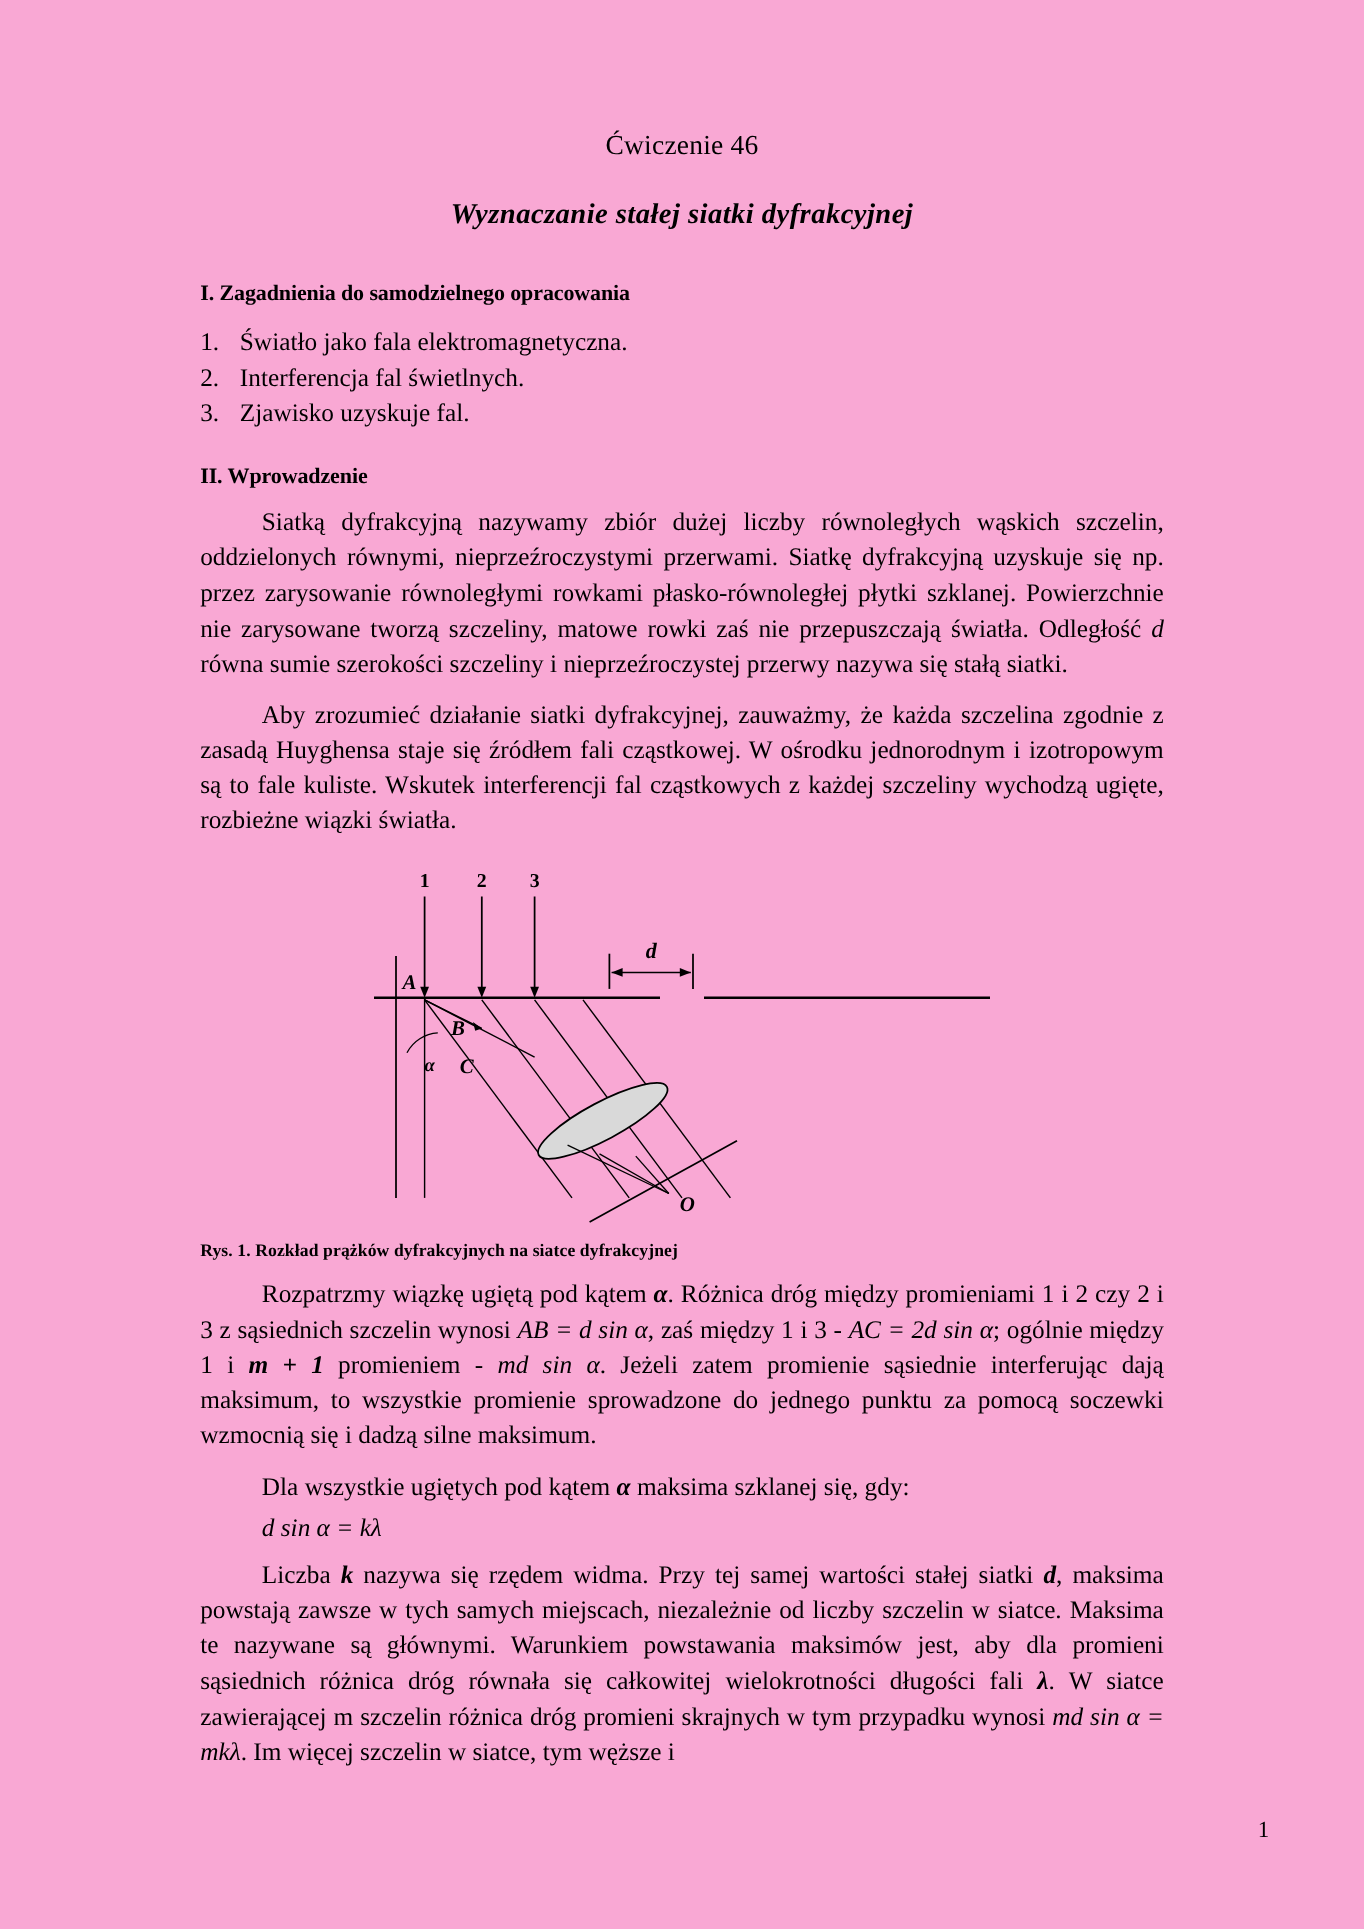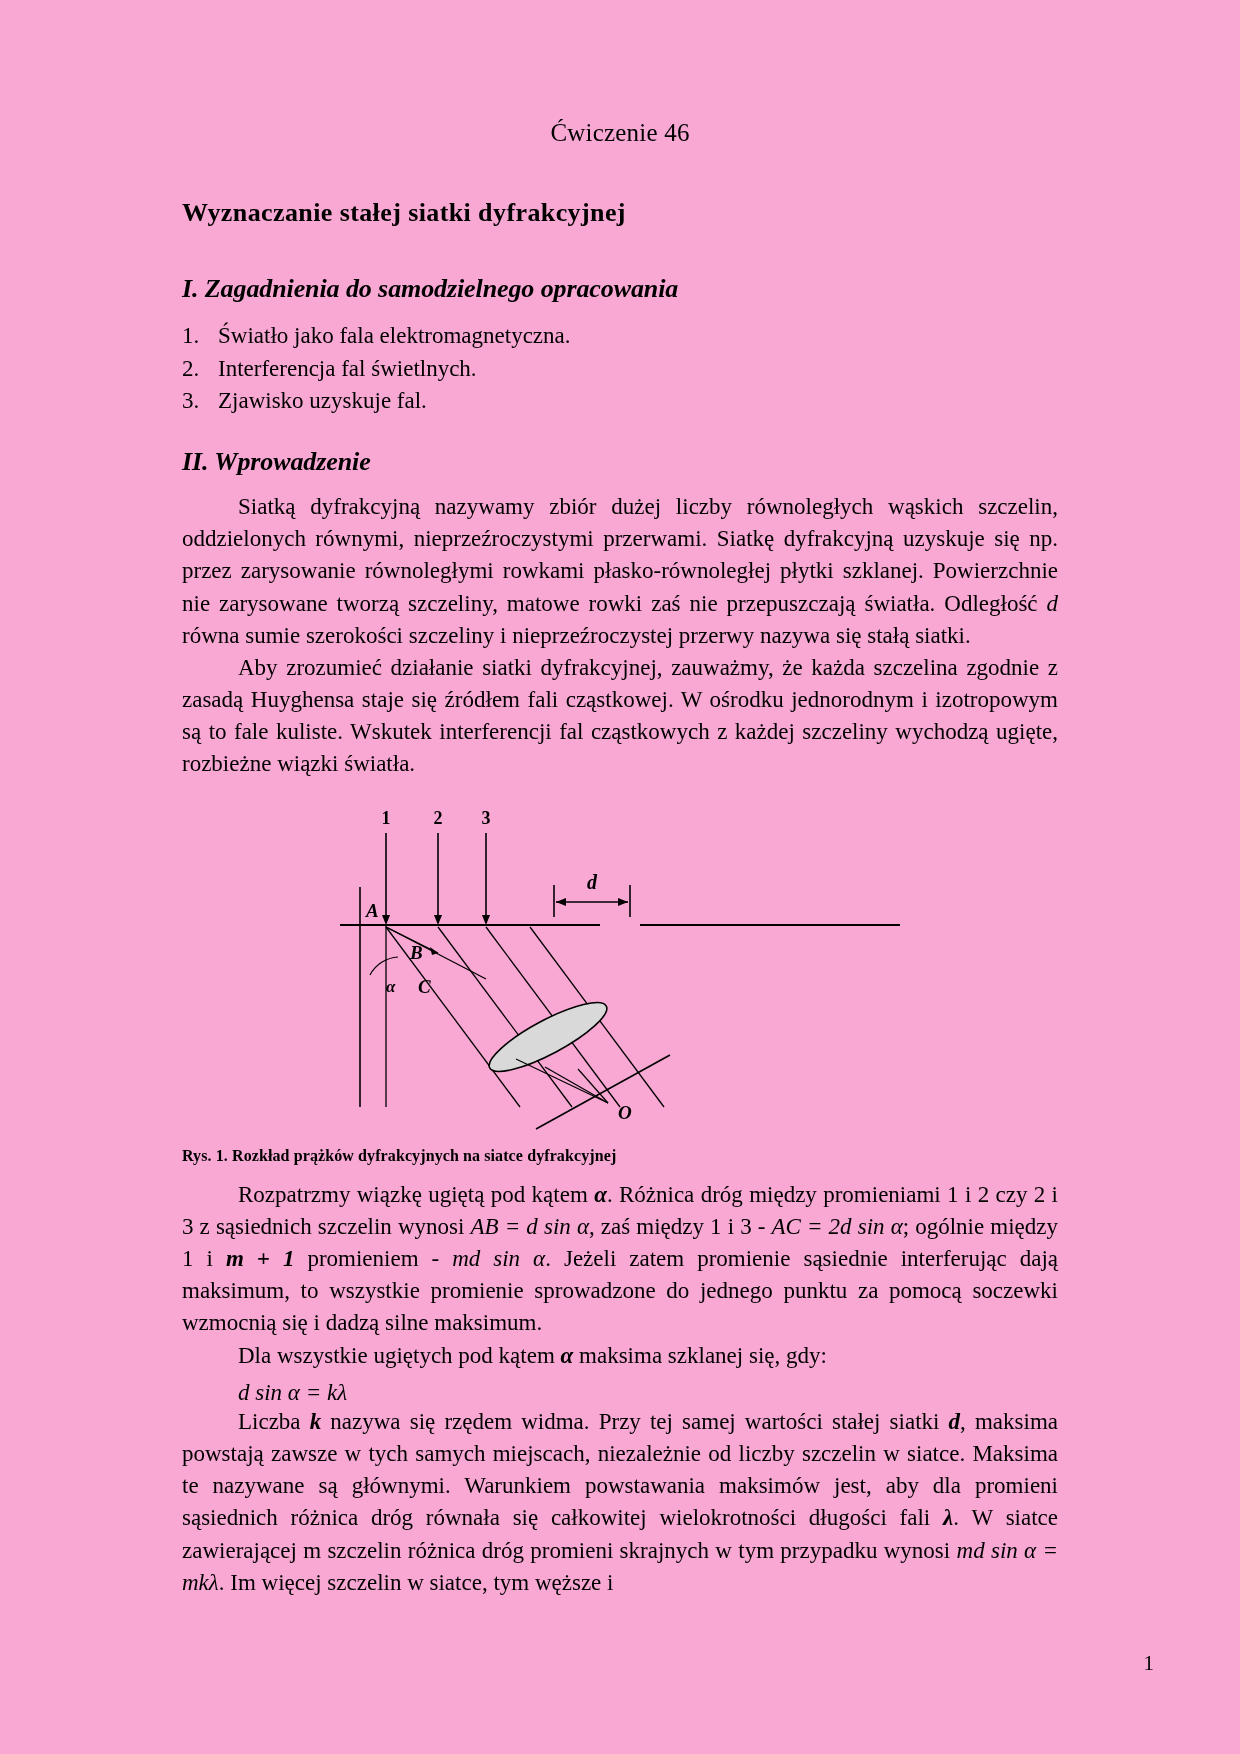--- a/index.html
+++ b/index.html
@@ -23,32 +23,32 @@
     width: 876px;
   }
   .doc-title {
     text-align: center;
     font-size: 25px;
     letter-spacing: 0.2px;
     margin: 0 0 0 0;
     line-height: 1.2;
   }
   .doc-subtitle {
-    text-align: left;
+    text-align: center;
+    font-style: italic;
     font-weight: bold;
     font-size: 26px;
-    margin: 50px 0 0 0;
+    margin: 32px 0 0 0;
     letter-spacing: 0.4px;
   }
   .section-heading {
     font-weight: bold;
-    font-size: 26px;
+    font-size: 20px;
     margin: 46px 0 0 0;
     letter-spacing: -0.1px;
-    font-style: italic;
   }
   .section-heading.second {
     margin-top: 29px;
   }
   ol.topic-list {
     list-style: none;
     margin: 16px 0 0 0;
     padding: 0;
   }
   ol.topic-list li {
@@ -63,21 +63,21 @@
   .para {
     font-size: 23px;
     line-height: 1.40;
     text-align: justify;
     text-justify: inter-word;
     margin: 14px 0 0 0;
     text-indent: 56px;
     hyphens: none;
   }
   .para.tight {
-    margin-top: 0;
+    margin-top: 14px;
   }
   .it { font-style: italic; }
   .bi { font-style: italic; font-weight: bold; }
   .eq-line {
     font-size: 23px;
     margin: 8px 0 0 0;
     text-indent: 56px;
     font-style: italic;
   }
   .figure {

